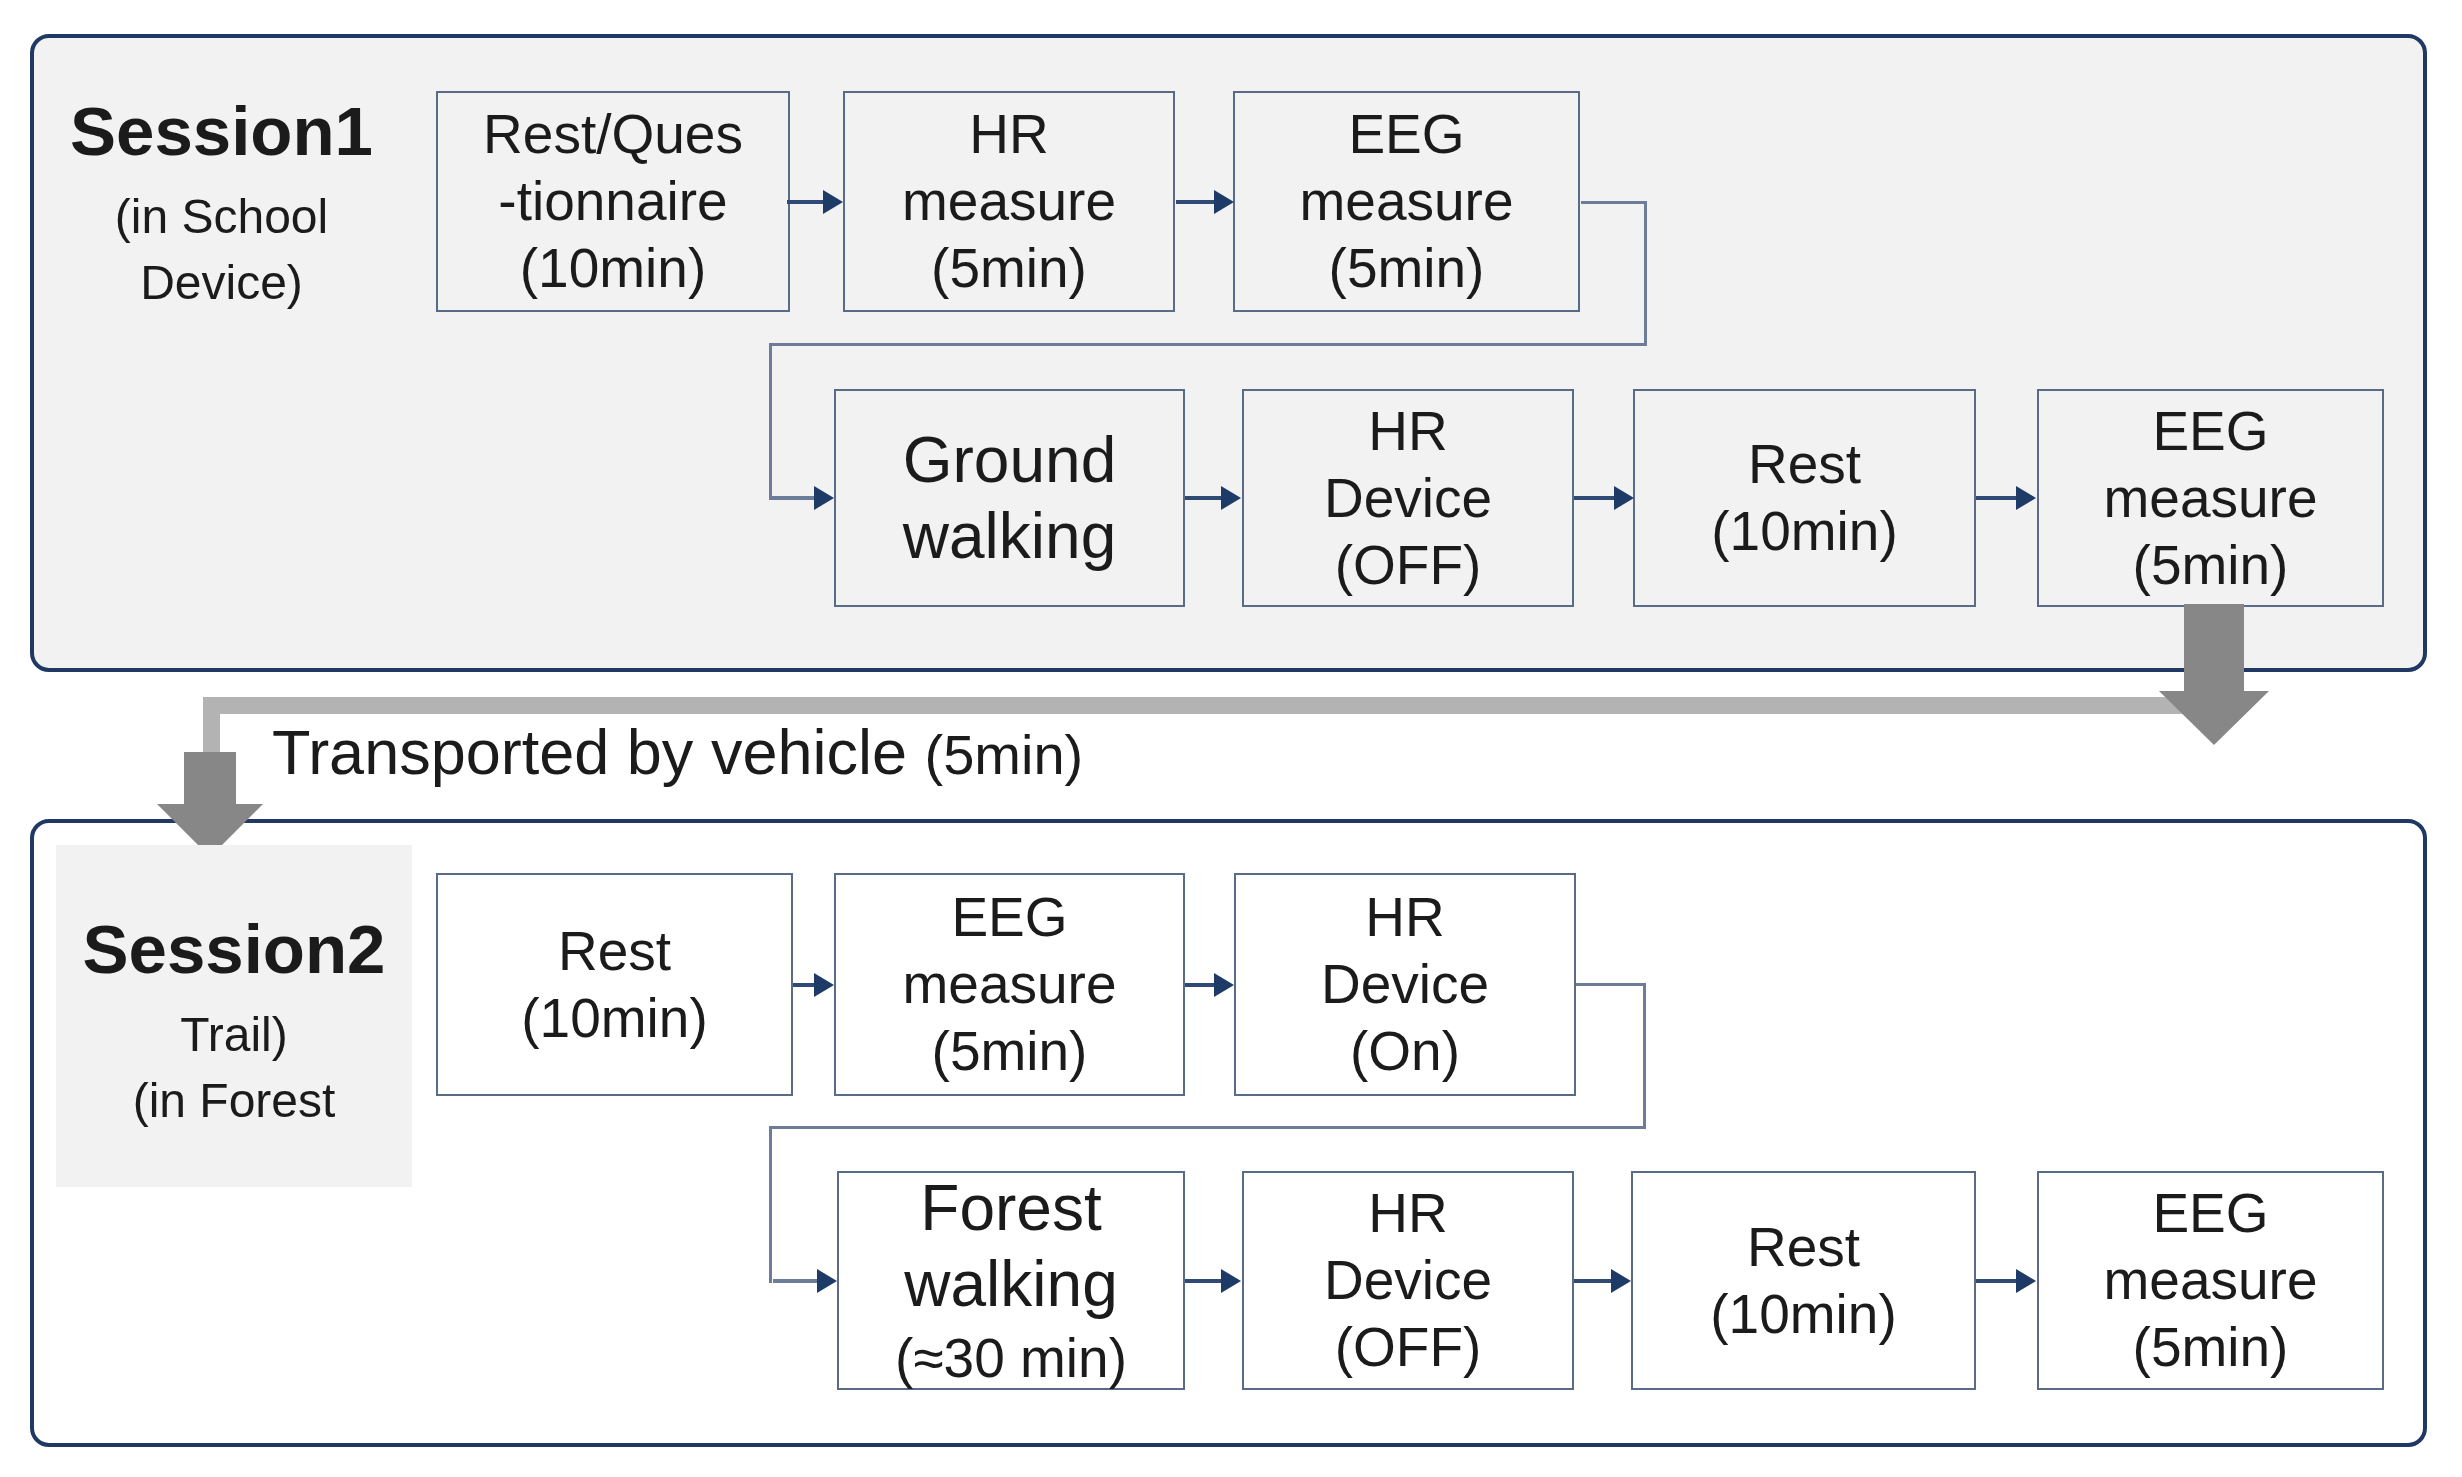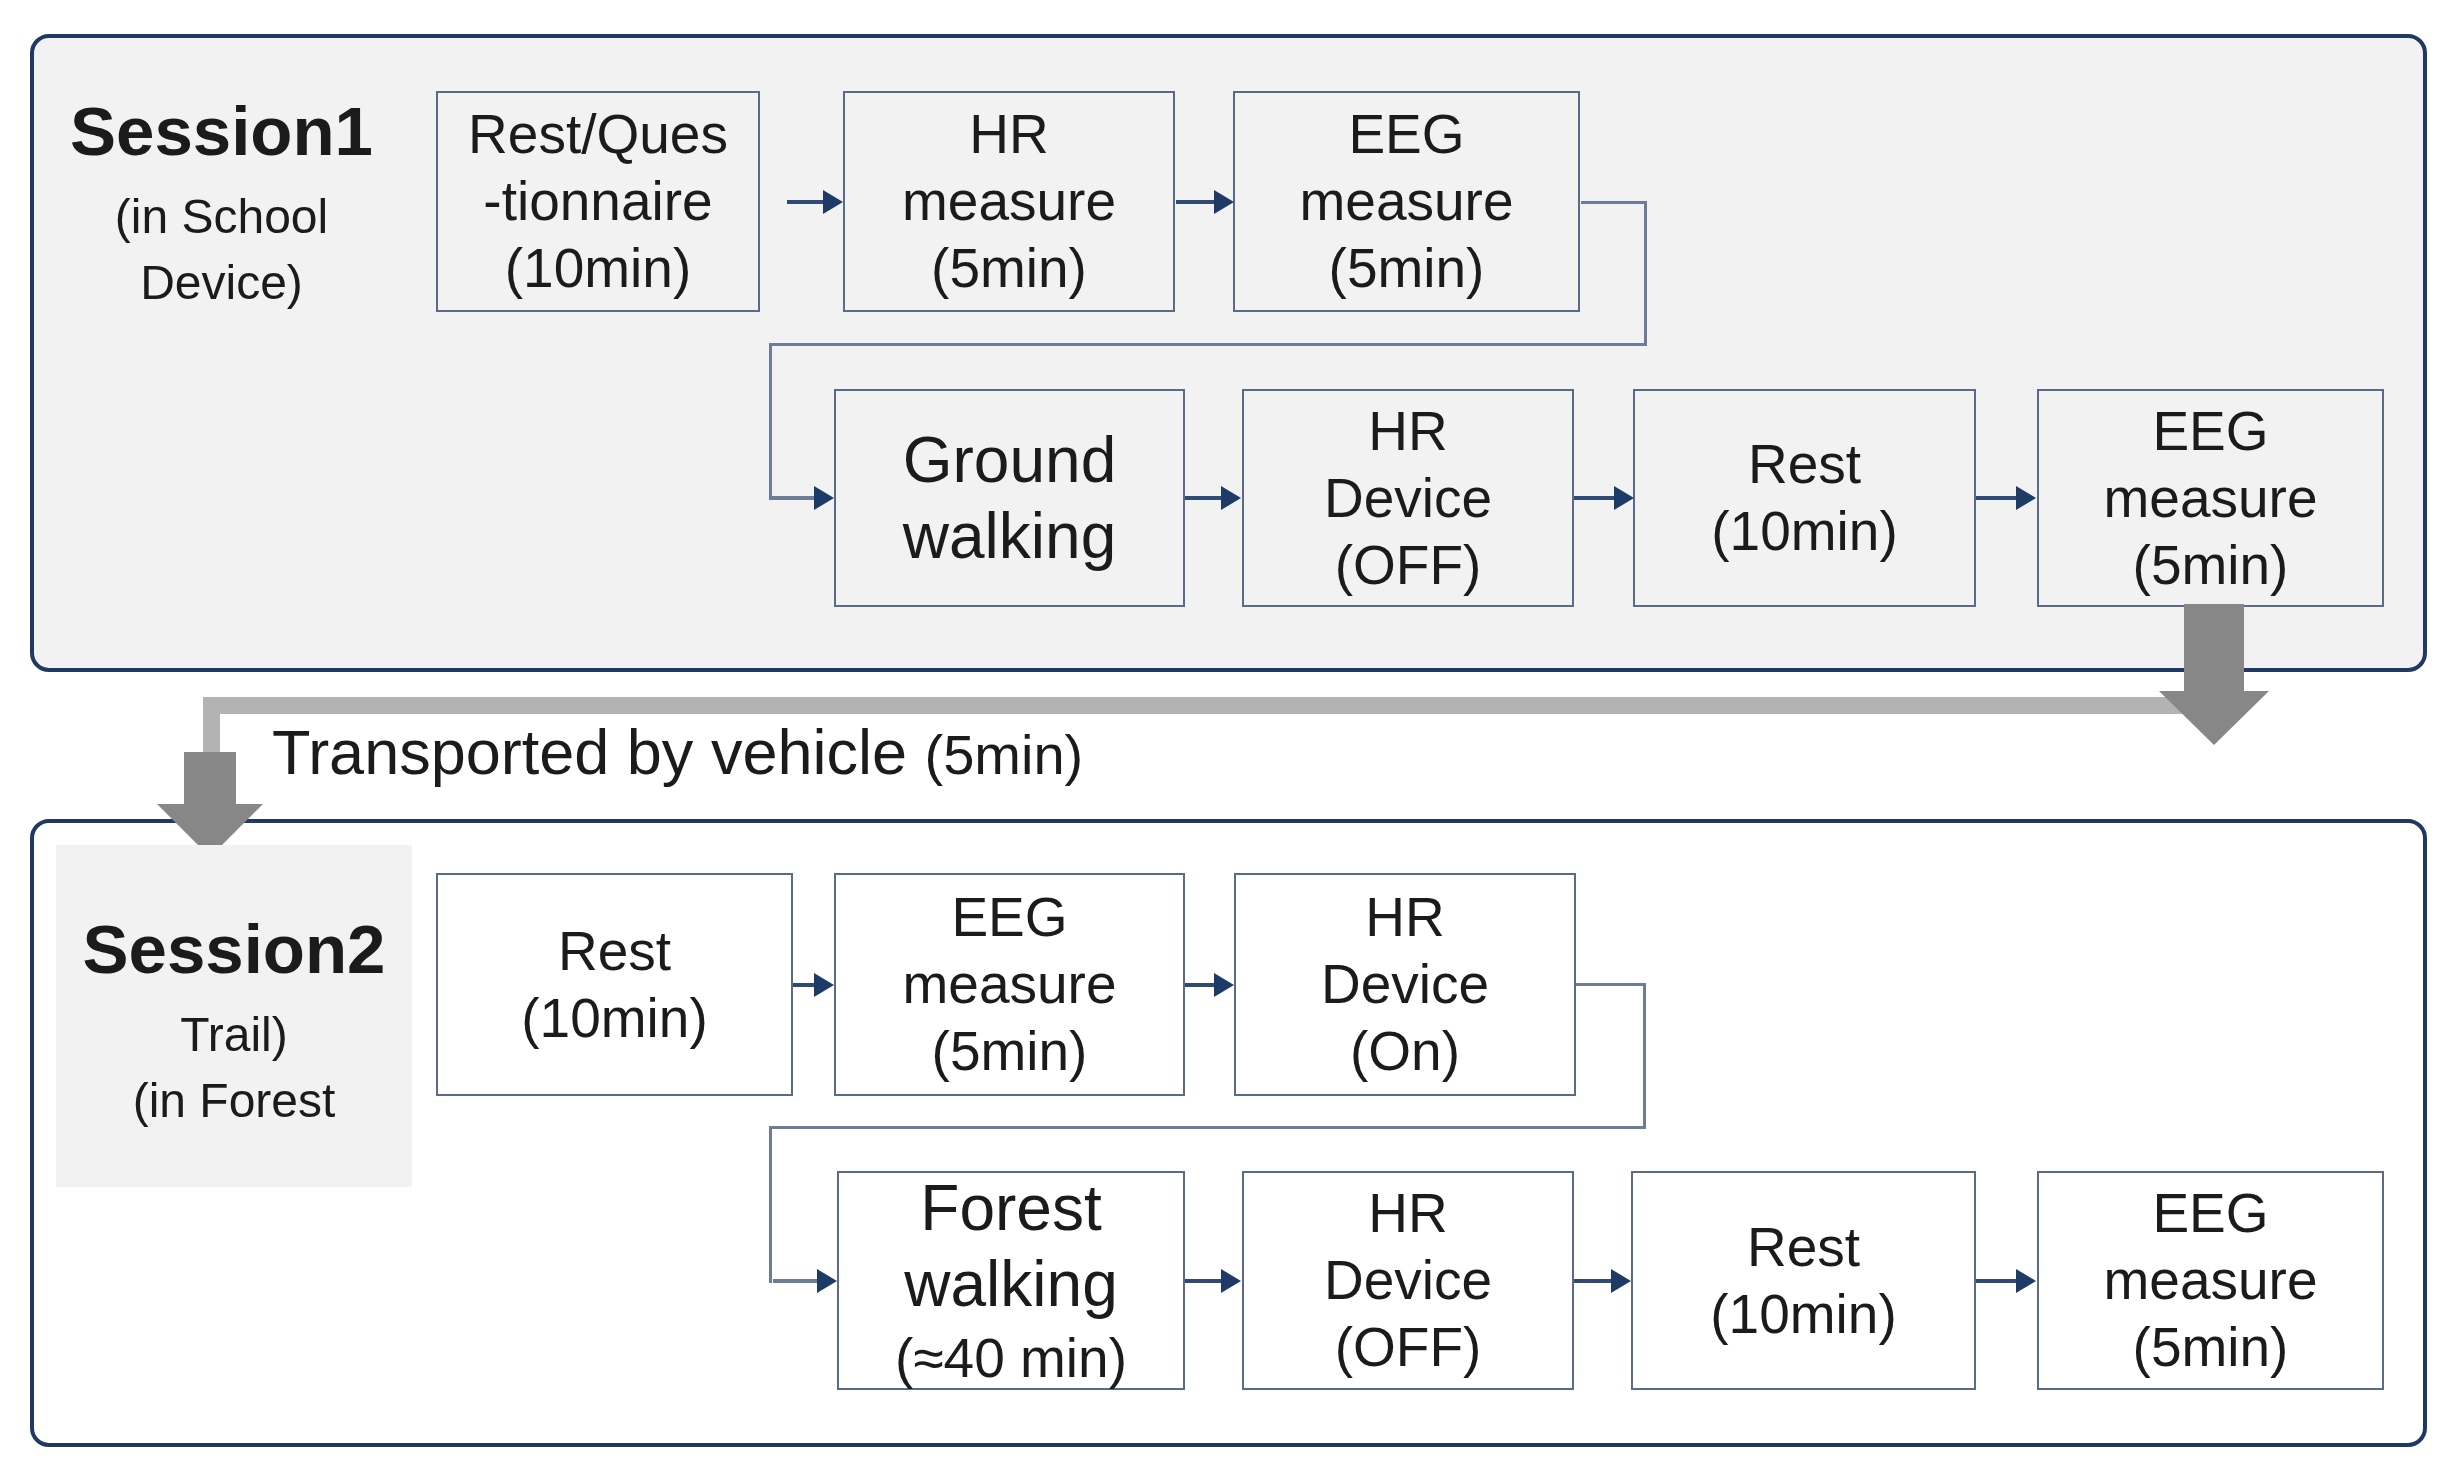--- a/index.html
+++ b/index.html
@@ -47,21 +47,21 @@
 <div class="panel s1" style="left:30px;top:34px;width:2397px;height:638px;"></div>
 
 <div class="sess-label" style="left:60px;top:94px;width:323px;">
   <span class="sess-title">Session1</span>
   <span class="sess-sub">
     <span class="sub-line">(in School</span>
     <span class="sub-line">Device)</span>
   </span>
 </div>
 
-<div class="node" style="left:436px;top:91px;width:324px;height:221px;">
+<div class="node" style="left:436px;top:91px;width:354px;height:221px;">
   <span class="node-line">Rest/Ques</span>
   <span class="node-line">-tionnaire</span>
   <span class="node-line">(10min)</span>
 </div>
 <div class="node" style="left:843px;top:91px;width:332px;height:221px;">
   <span class="node-line">HR</span>
   <span class="node-line">measure</span>
   <span class="node-line">(5min)</span>
 </div>
 <div class="node" style="left:1233px;top:91px;width:347px;height:221px;">
@@ -156,21 +156,21 @@
 </div>
 <div class="node" style="left:1234px;top:873px;width:342px;height:223px;">
   <span class="node-line">HR</span>
   <span class="node-line">Device</span>
   <span class="node-line">(On)</span>
 </div>
 
 <div class="node walk" style="left:837px;top:1171px;width:348px;height:219px;">
   <span class="node-line big">Forest</span>
   <span class="node-line big">walking</span>
-  <span class="node-line dur">(≈40 min)</span>
+  <span class="node-line dur">(≈30 min)</span>
 </div>
 <div class="node" style="left:1242px;top:1171px;width:332px;height:219px;">
   <span class="node-line">HR</span>
   <span class="node-line">Device</span>
   <span class="node-line">(OFF)</span>
 </div>
 <div class="node" style="left:1631px;top:1171px;width:345px;height:219px;">
   <span class="node-line">Rest</span>
   <span class="node-line">(10min)</span>
 

